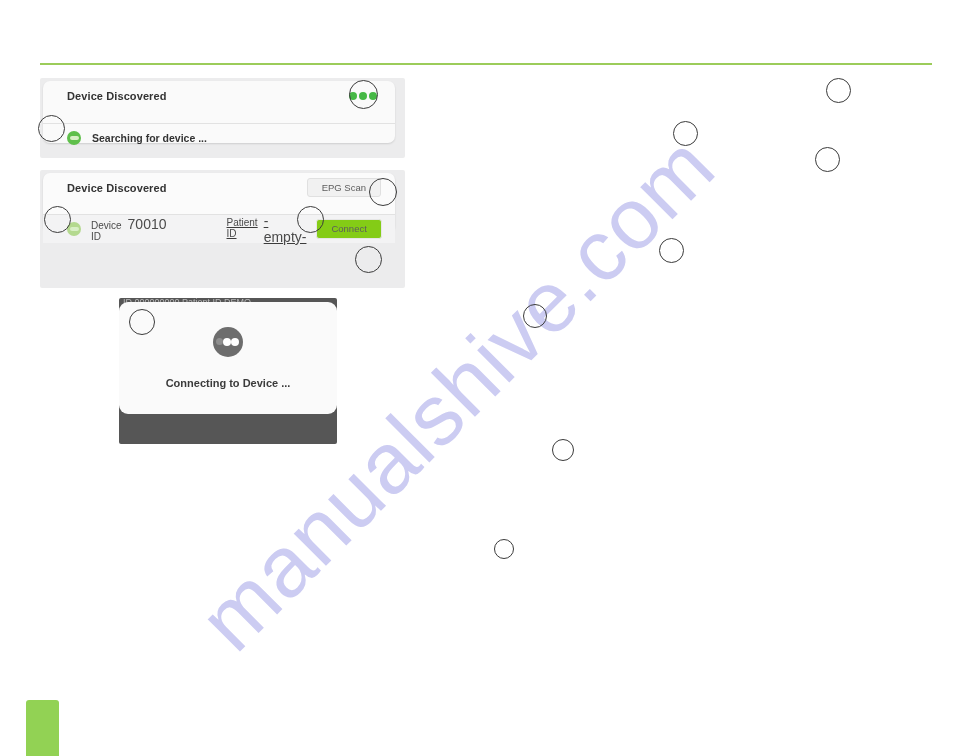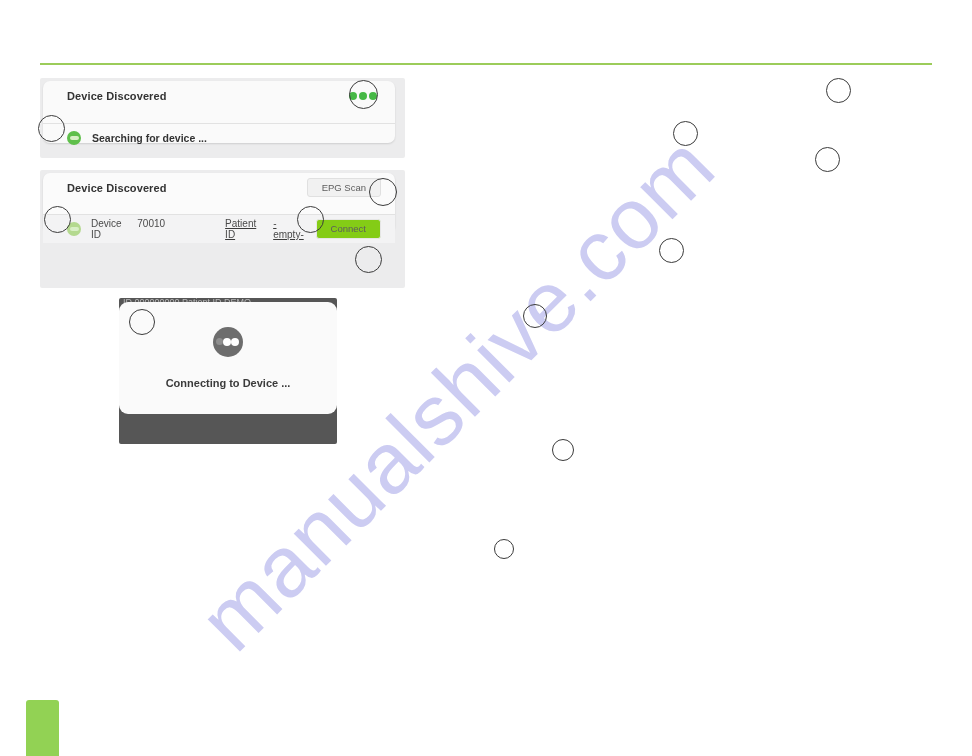--- a/index.html
+++ b/index.html
@@ -132,21 +132,21 @@
     border-radius: 3px;
     font-size: 9.5px;
     color: #5d5d5d;
     padding: 4px 14px;
     font-family: "Liberation Sans", sans-serif;
     line-height: 1;
   }
 
   .kv { display: flex; align-items: baseline; gap: 6px; }
   .kv .k { font-size: 10px; color: #4a4a4a; }
-  .kv .v { font-size: 10px; color: #4a4a4a; }
+  .kv .v { font-size: 14px; color: #4a4a4a; }
 
   .chev {
     width: 10px; height: 10px;
     border-right: 1.6px solid #aeaeae;
     border-bottom: 1.6px solid #aeaeae;
     transform: rotate(45deg) translate(-2px,-2px);
   }
 
   
   .dlg-frame {

